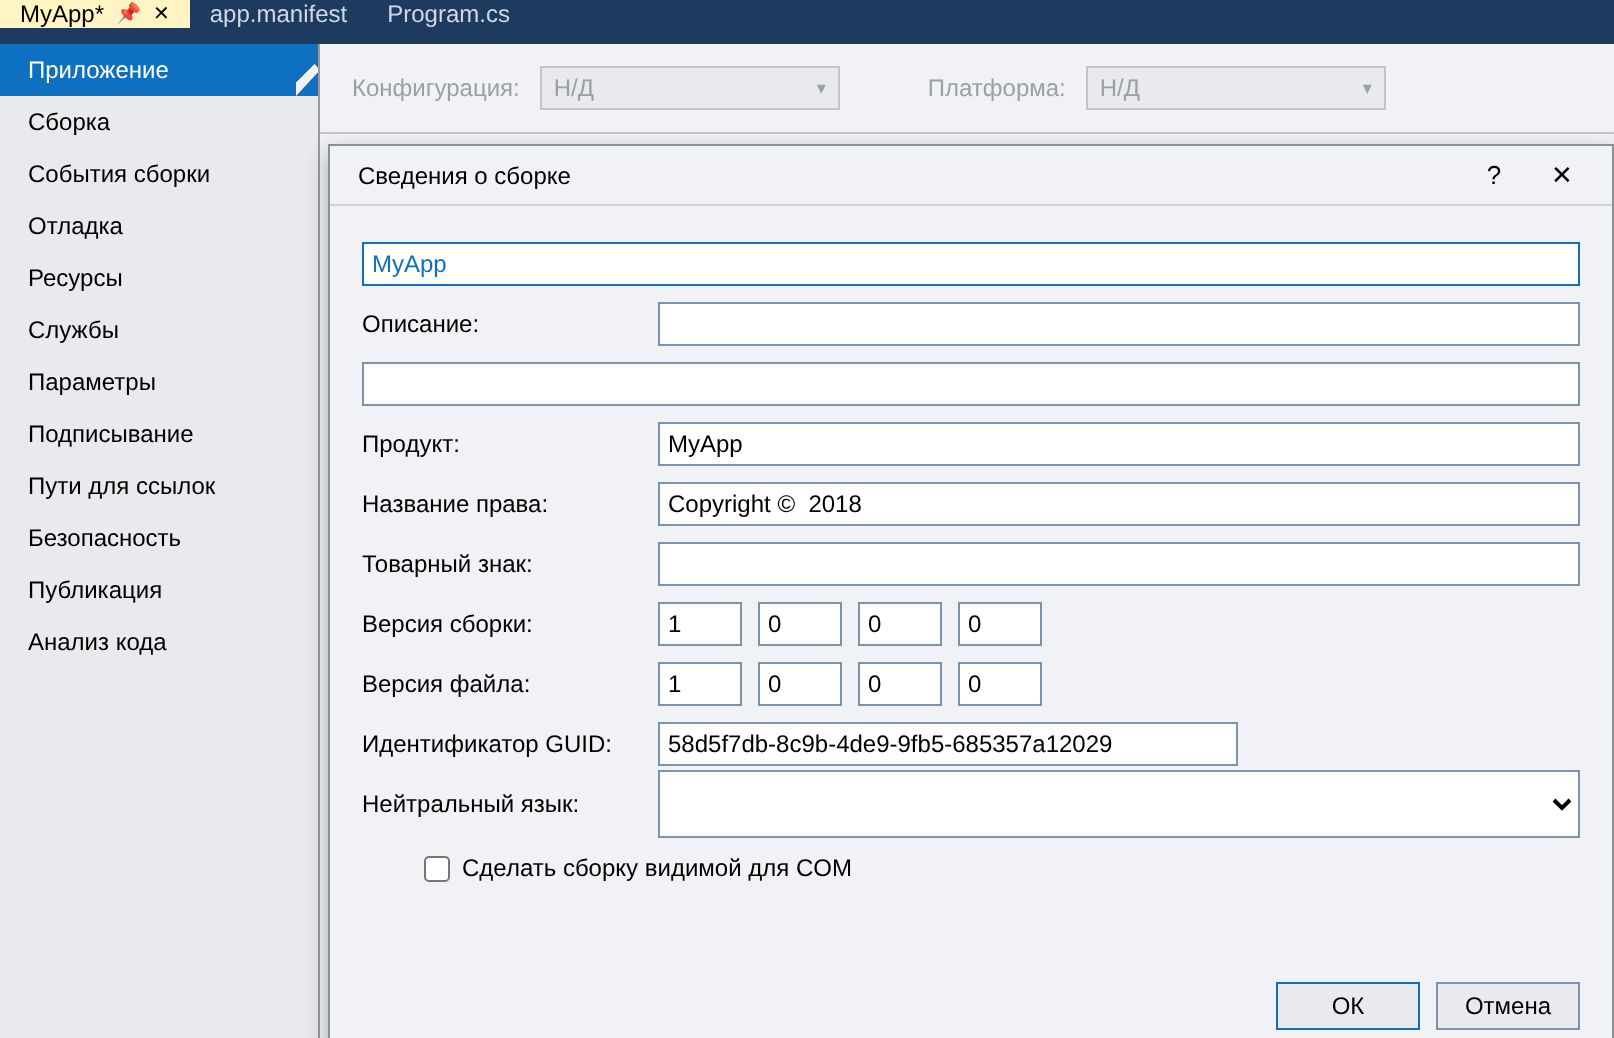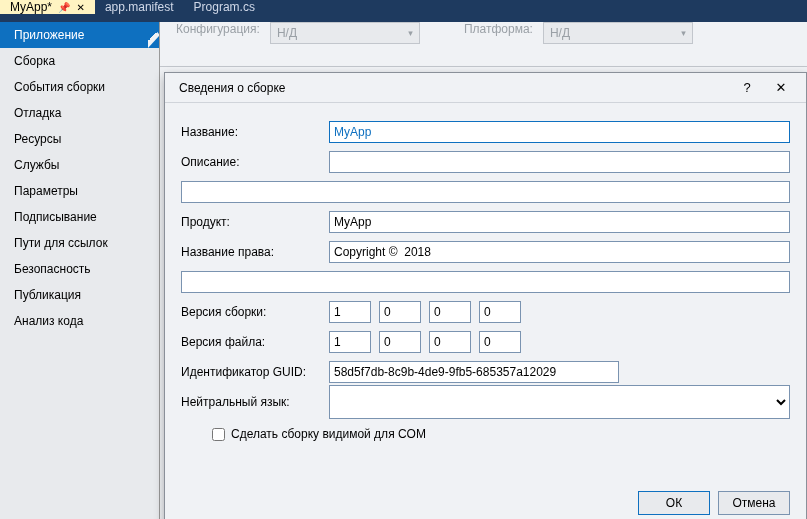--- a/index.html
+++ b/index.html
@@ -18,21 +18,21 @@
 .sidebar { width:160px; background:#e8eaed; border-right:1px solid #999; overflow:hidden; }
 .sideitem { padding:6px 14px; color:#000; cursor:pointer; border-bottom:0; }
 .sideitem.sel { background:#0e70c0; color:#fff; position:relative; }
 .sideitem.sel::after { content:""; position:absolute; right:-1px; top:0; bottom:0; width:12px;
   background:linear-gradient(135deg,#0e70c0 50%,#f0f2f5 50%); clip-path:polygon(0 0,100% 50%,0 100%); }
 
 
 .content { flex:1; background:#f0f2f5; position:relative; }
 
 
-.cfgrow { height:45px; display:flex; align-items:flex-start; padding:0 16px; gap:10px; color:#9aa0a6; border-bottom:1px solid #c2c6cc; }
+.cfgrow { height:45px; display:flex; align-items:center; padding:0 16px; gap:10px; color:#9aa0a6; border-bottom:1px solid #c2c6cc; }
 .cfgrow label { color:#9aa0a6; }
 .fakeselect { border:1px solid #c2c6cc; background:#e8eaed; color:#9aa0a6; height:22px; width:150px;
   display:flex; align-items:center; justify-content:space-between; padding:0 6px; }
 .fakeselect .chev { font-size:9px; }
 
 
 .dialog { position:absolute; left:4px; top:50px; right:0; background:#f0f2f5; border:1px solid #8a9099;
   box-shadow:0 4px 10px rgba(0,0,0,.3); }
 .dlg-title { height:30px; display:flex; align-items:center; padding:0 8px 0 14px; background:#f0f2f5;
   border-bottom:1px solid #d0d4da; }
@@ -106,39 +106,39 @@
     </div>
 
     <div class="dialog">
       <div class="dlg-title">
         <span class="txt">Сведения о сборке</span>
         <span class="tbtn">?</span>
         <span class="tbtn">✕</span>
       </div>
       <div class="dlg-body">
         <div class="frow">
-          <label>Название:</label>
           <input class="tin hl" value="MyApp" style="">
         </div>
         <div class="frow">
           <label>Описание:</label>
           <input class="tin" value="" style="">
         </div>
         <div class="frow">
           <input class="tin" value="" style="">
         </div>
         <div class="frow">
           <label>Продукт:</label>
           <input class="tin" value="MyApp" style="">
         </div>
         <div class="frow">
           <label>Название права:</label>
           <input class="tin" value="Copyright ©  2018" style="">
         </div>
         <div class="frow">
+          <label>Товарный знак:</label>
           <input class="tin" value="" style="">
         </div>
         <div class="frow">
           <label>Версия сборки:</label>
           <input class="tin vsn" value="1" style="">
           <input class="tin vsn" value="0" style="">
           <input class="tin vsn" value="0" style="">
           <input class="tin vsn" value="0" style="">
         </div>
         <div class="frow">

